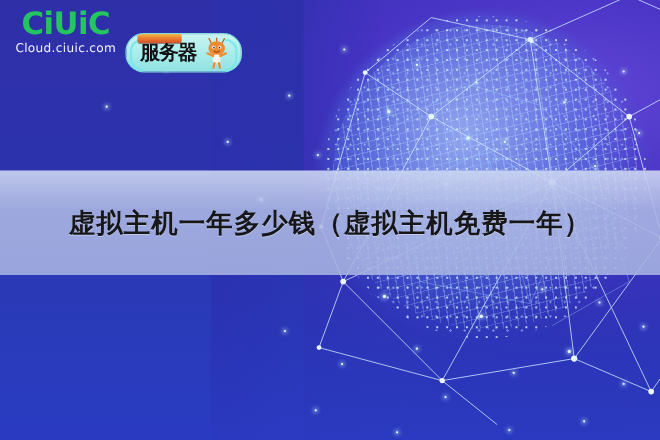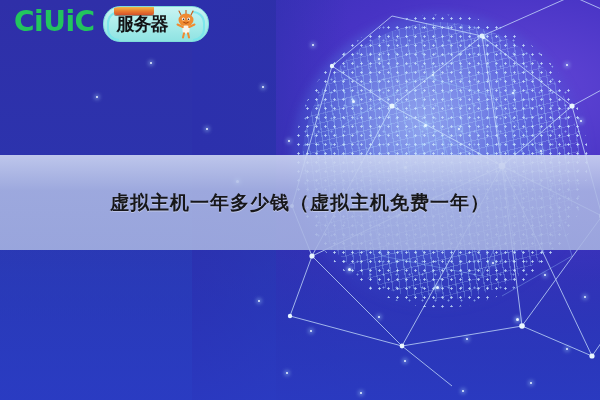--- a/index.html
+++ b/index.html
@@ -109,21 +109,21 @@
     top: 155px;
     height: 95px;
     background: linear-gradient(180deg, rgba(205,214,242,.90) 0%, rgba(172,184,228,.88) 38%, rgba(168,180,226,.88) 100%);
     display: flex;
     align-items: center;
     justify-content: center;
   }
   .title-text {
     font-family: "DejaVu Sans", "Liberation Sans", sans-serif;
     font-weight: bold;
-    font-size: 19px;
+    font-size: 24px;
     letter-spacing: 1px;
     color: #17171a;
     white-space: nowrap;
     text-shadow: 0 1px 0 rgba(255,255,255,.35);
     text-align: center;
   }
 
   
   .logo-block {
     position: absolute;
@@ -151,21 +151,21 @@
     font-family: "DejaVu Sans", "Liberation Sans", sans-serif;
     font-size: 11px;
     line-height: 14px;
     color: #f2f2fb;
     letter-spacing: .3px;
   }
 
   
   .badge {
     position: relative;
-    margin-top: 0;
+    margin-top: 24px;
     width: 104px;
     height: 34px;
     border-radius: 17px;
     background: linear-gradient(180deg, #c9f4f2 0%, #a8ecea 55%, #8fe3e2 100%);
     border: 1px solid #7fdcdb;
     display: flex;
     align-items: center;
     overflow: hidden;
   }
   .badge-ring {
@@ -305,20 +305,21 @@
       <div class="star" style="left: 398px; top: 214px; width: 2px; height: 2px;"></div>
     </div>
 
   <div class="title-band">
     <div class="title-text">虚拟主机一年多少钱（虚拟主机免费一年）</div>
   </div>
 
   <div class="logo-block">
     <div class="logo-text-wrap">
       <div class="logo-mark">CiUiC</div>
+      <div class="logo-domain">Cloud.ciuic.com</div>
     </div>
 
     <div class="badge">
       <div class="badge-ring"></div>
       <div class="badge-ring right"></div>
       <div class="badge-ribbon"></div>
       <div class="badge-label">服务器</div>
       <svg class="mascot" viewBox="0 0 26 29">
         <g stroke="#c85a12" stroke-width="1.1" fill="none" stroke-linecap="round">
           <path d="M8,5 L6,1"></path>

